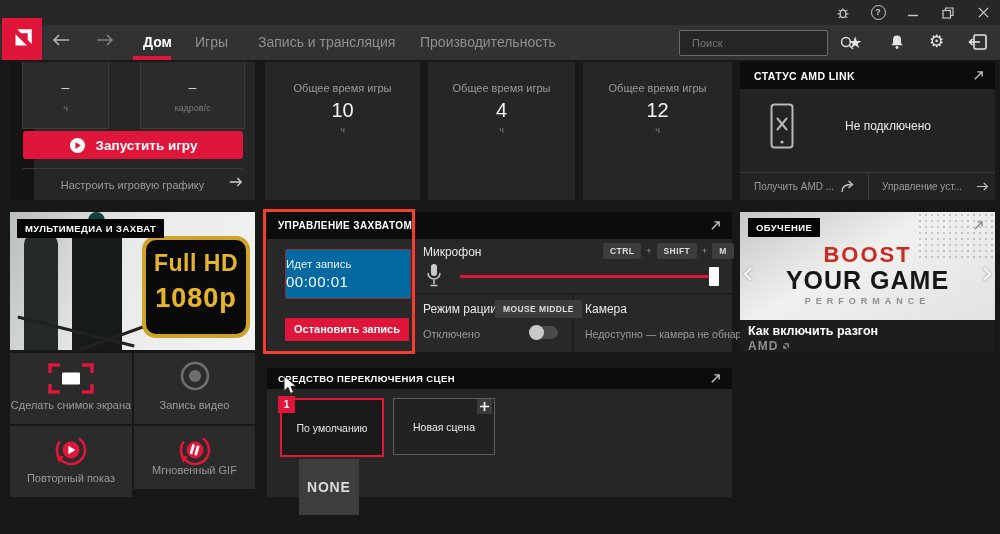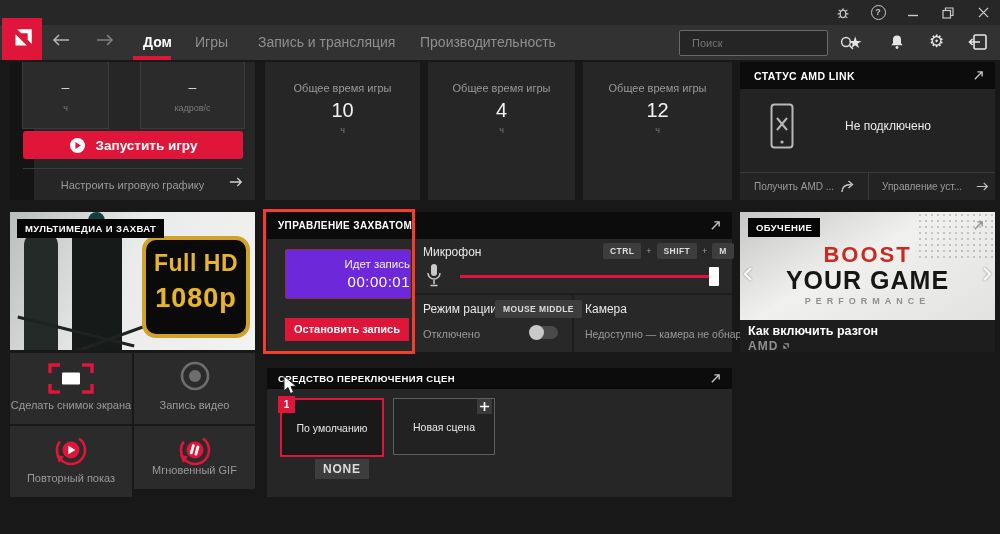--- a/index.html
+++ b/index.html
@@ -271,21 +271,21 @@
   <div class="panel" style="left:267px;top:212px;width:465px;height:140px;background:#282828;">
     <div class="phead" style="height:27px;">
       <span class="ttl" style="font-size:10px;margin-left:11px;">УПРАВЛЕНИЕ ЗАХВАТОМ</span>
       <span class="expand">
         <svg width="11" height="11" viewBox="0 0 12 12" fill="none" stroke="currentColor" stroke-width="1.5">
             <path d="M2 10 L10 2 M4.8 2 H10 V7.2"></path>
           </svg>
       </span>
     </div>
 
-    <div class="abs" style="left:18px;top:37px;width:124px;height:48px;background:#6d28d9;border:1.5px solid #8c2f45;border-radius:2px;text-align:right;">
+    <div class="abs" style="left:18px;top:37px;width:124px;height:48px;background:#0369a1;border:1.5px solid #8c2f45;border-radius:2px;text-align:left;">
       <div style="margin-top:8px;font-size:11.5px;color:#f0f0f0;">Идет запись</div>
       <div style="margin-top:3px;font-size:15px;color:#fff;letter-spacing:.5px;">00:00:01</div>
     </div>
     <div class="abs" style="left:18px;top:106px;width:124px;height:23px;background:var(--accent);border-radius:0;text-align:center;line-height:23px;color:#fff;font-weight:700;font-size:11px;cursor:pointer;">Остановить запись</div>
 
     <div class="abs" style="left:156px;top:33px;font-size:12px;color:#e8e8e8;">Микрофон</div>
     <div class="abs" style="left:336px;top:31px;display:flex;align-items:center;gap:5px;">
       <span class="hotkey">CTRL</span>
       <span class="dim" style="font-size:9px;">+</span>
       <span class="hotkey">SHIFT</span>
@@ -357,21 +357,21 @@
       <span class="expand">
         <svg width="11" height="11" viewBox="0 0 12 12" fill="none" stroke="currentColor" stroke-width="1.5">
             <path d="M2 10 L10 2 M4.8 2 H10 V7.2"></path>
           </svg>
       </span>
     </div>
     <div class="scene-card" style="left:13px;top:30px;width:100px;height:55px;background:#191919;border:2px solid var(--accent);">
       <span>По умолчанию</span>
     </div>
     <div class="abs" style="left:11px;top:28px;width:17px;height:17px;background:var(--accent);color:#fff;font-size:10px;font-weight:700;text-align:center;line-height:17px;z-index:2;">1</div>
-    <div class="abs badge-dark" style="left:48px;top:91px;font-size:12px;letter-spacing:.8px;padding:3px 8px;">NONE</div>
+    <div class="abs badge-dark" style="left:32px;top:91px;font-size:14px;letter-spacing:.8px;padding:20px 8px;">NONE</div>
     <div class="scene-card" style="left:126px;top:30px;width:100px;height:55px;background:#222;border:1px solid #5e5e5e;">
       <span>Новая сцена</span>
     </div>
     <div class="abs" style="left:210px;top:31px;width:15px;height:15px;background:#3a3a3a;display:flex;align-items:center;justify-content:center;z-index:2;">
       <svg width="11" height="11" viewBox="0 0 12 12" stroke="#fff" stroke-width="1.8">
           <path d="M6 1 V11 M1 6 H11"></path>
         </svg>
     </div>
   </div>
 

